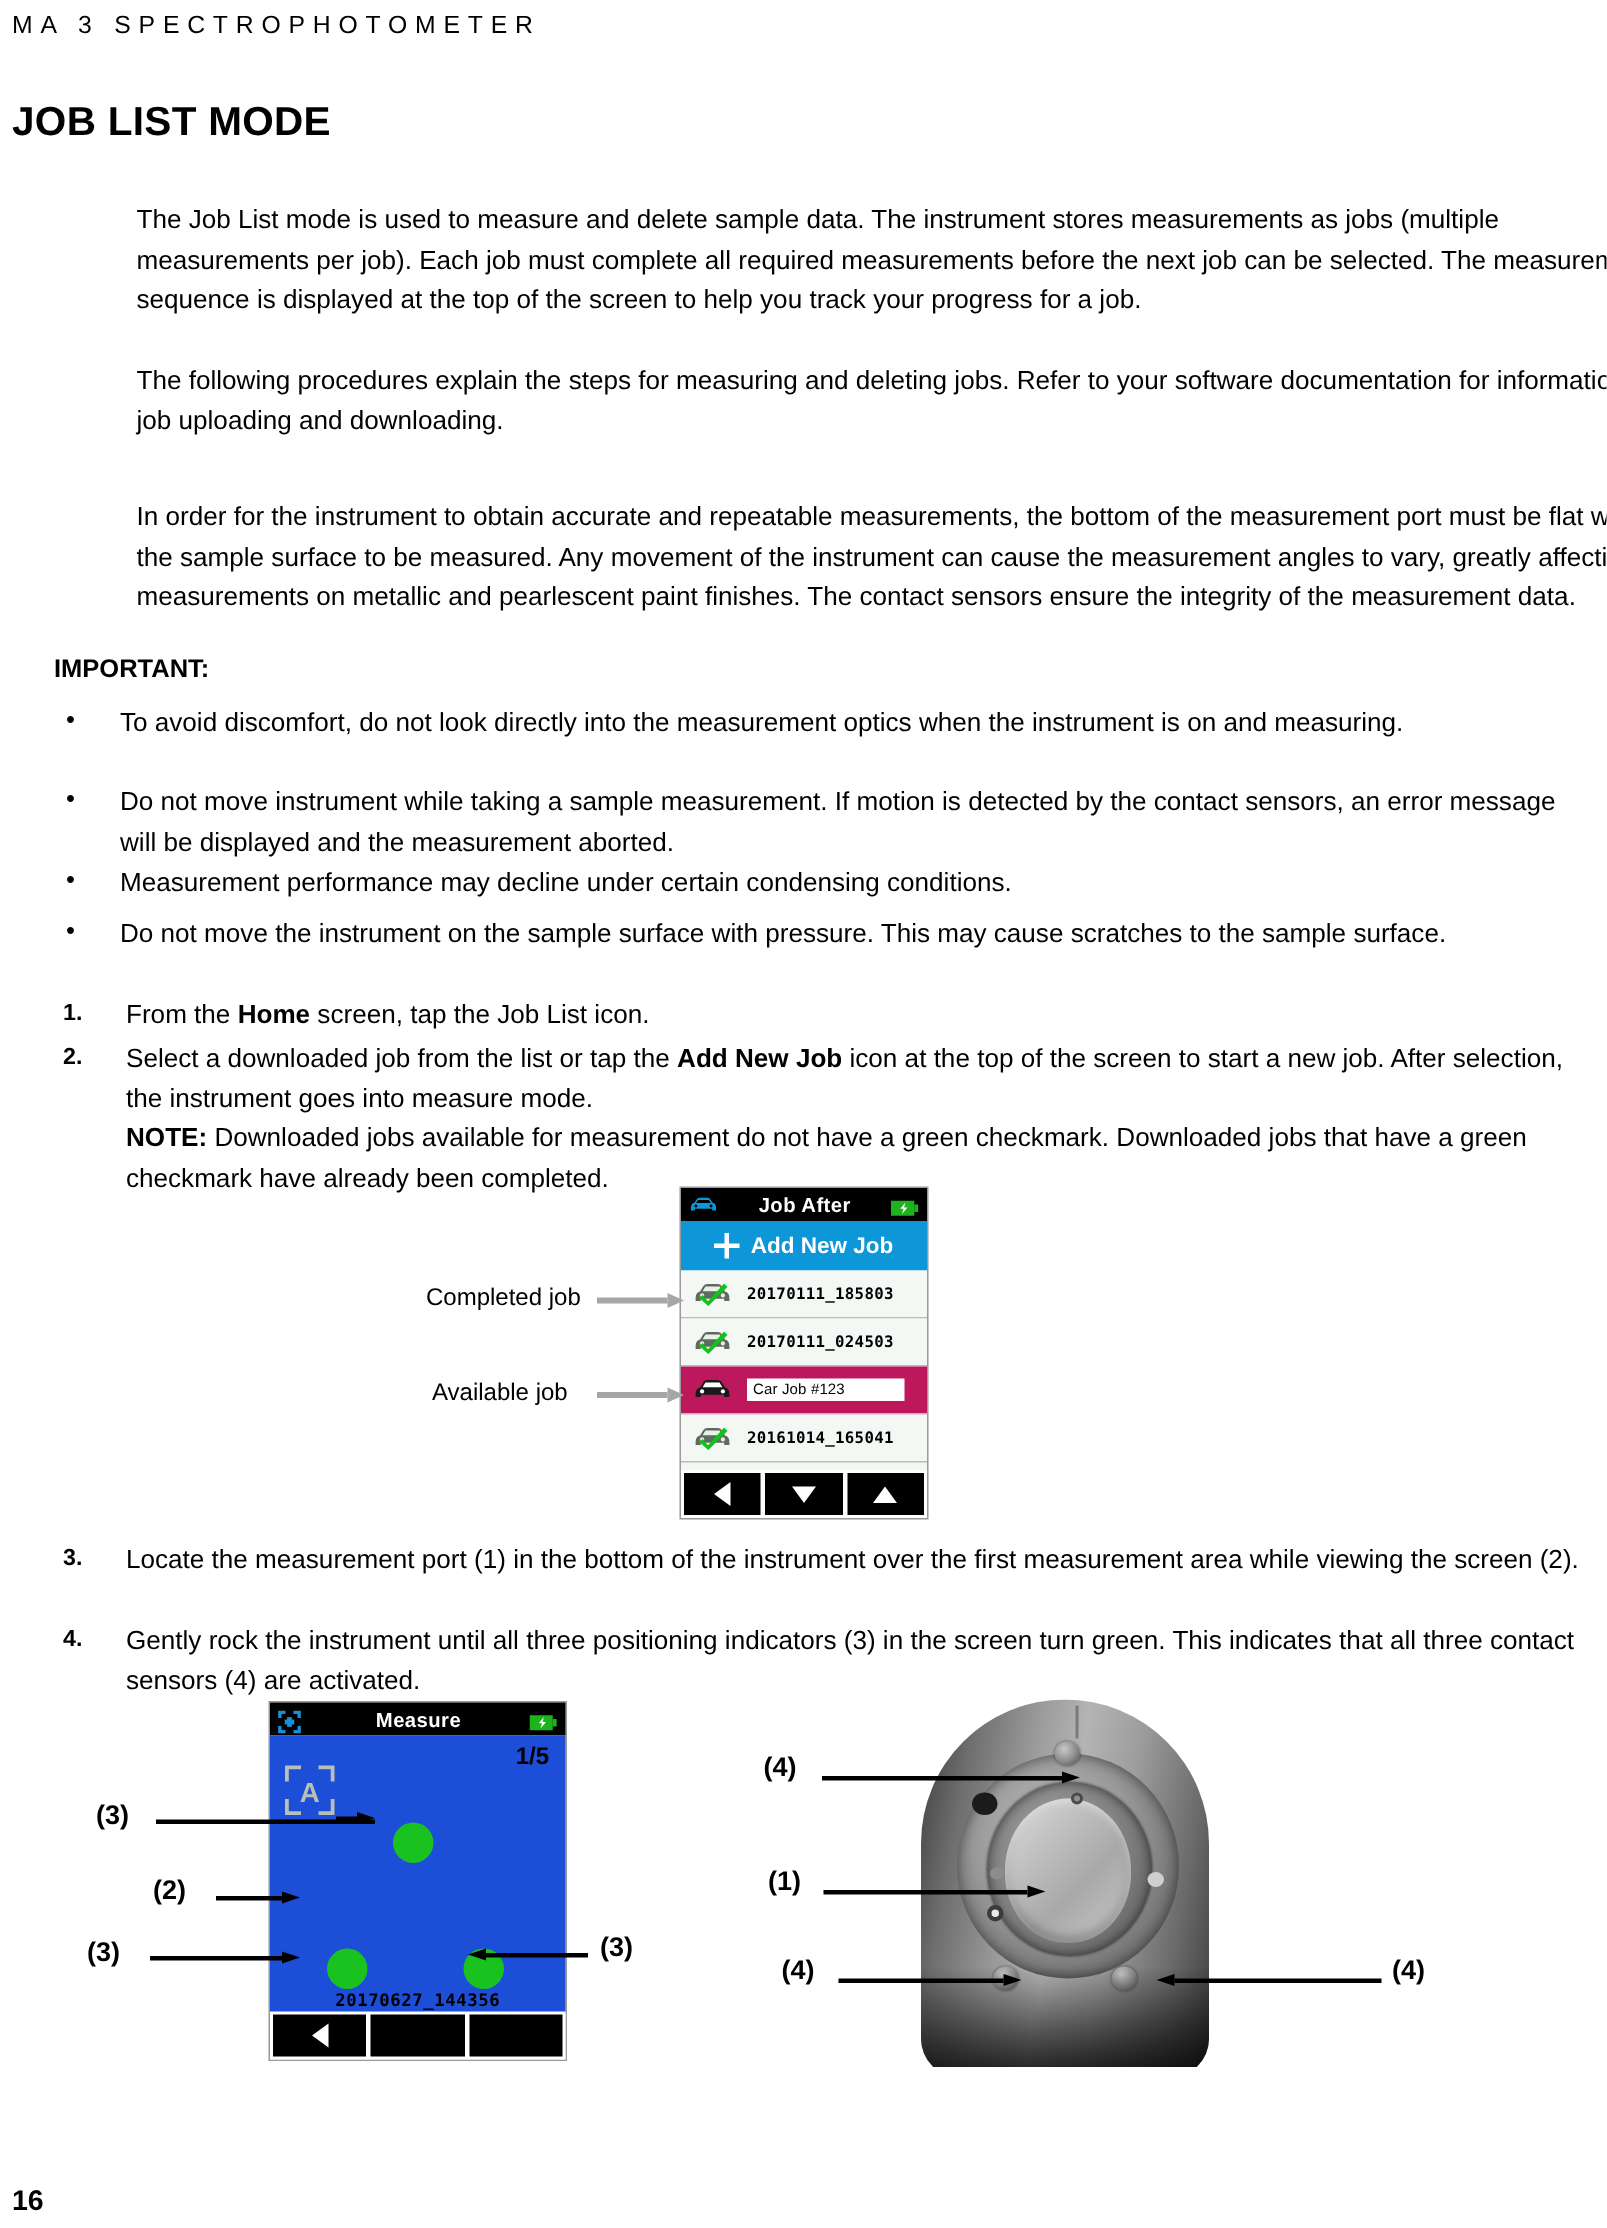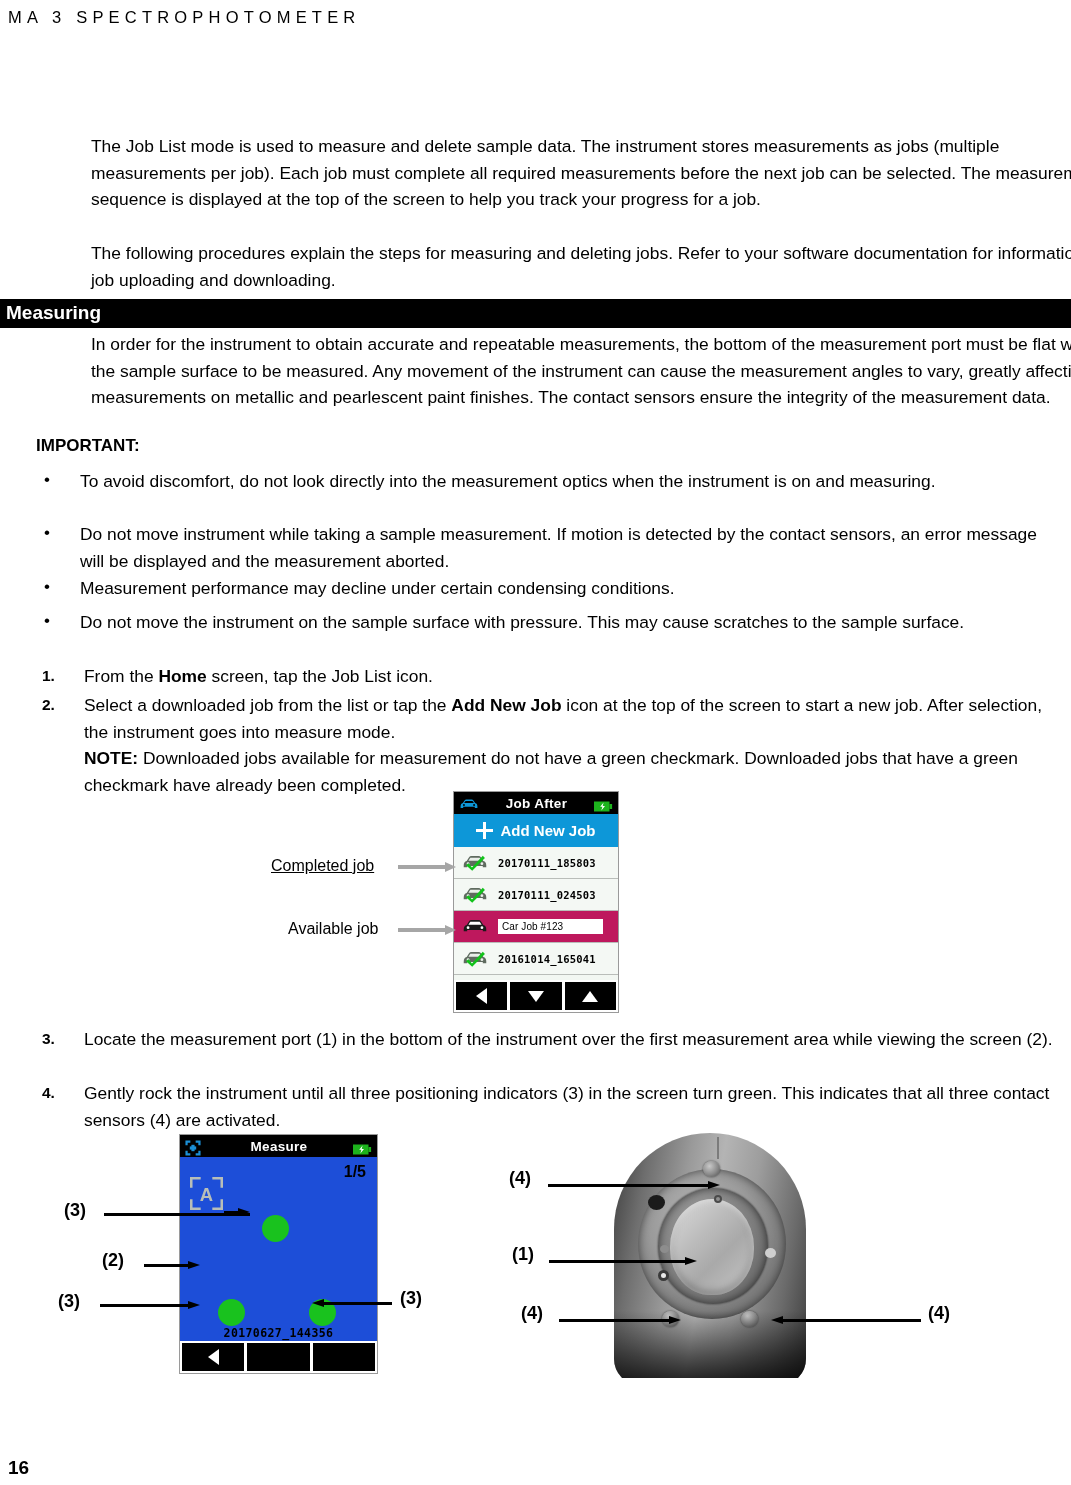--- a/index.html
+++ b/index.html
@@ -323,25 +323,25 @@
     font-weight: bold;
   }
 </style>
 </head>
 <body>
 
 <div class="page">
 
   <div class="running-head">MA 3   SPECTROPHOTOMETER</div>
 
+  <div class="chapter-title">JOB LIST MODE</div>
 
   <div class="body-p indent1" style="top:133px;">The Job List mode is used to measure and delete sample data. The instrument stores measurements as jobs (multiple measurements per job). Each job must complete all required measurements before the next job can be selected. The measurement sequence is displayed at the top of the screen to help you track your progress for a job.</div>
   <div class="body-p indent1" style="top:240px;">The following procedures explain the steps for measuring and deleting jobs. Refer to your software documentation for information on job uploading and downloading.</div>
 
-  <div class="section-bar" style="top:299px;">Measuring</div>
 
   <div class="body-p indent1" style="top:331px;">In order for the instrument to obtain accurate and repeatable measurements, the bottom of the measurement port must be flat with the sample surface to be measured. Any movement of the instrument can cause the measurement angles to vary, greatly affecting measurements on metallic and pearlescent paint finishes. The contact sensors ensure the integrity of the measurement data.</div>
 
   <div class="important-label" style="top:436px;">IMPORTANT:</div>
 
   <div class="bullet-row" style="top:468px;">To avoid discomfort, do not look directly into the measurement optics when the instrument is on and measuring.</div>
   <div class="bullet-row" style="top:521px;">Do not move instrument while taking a sample measurement. If motion is detected by the contact sensors, an error message will be displayed and the measurement aborted.</div>
   <div class="bullet-row" style="top:575px;">Measurement performance may decline under certain condensing conditions.</div>
   <div class="bullet-row" style="top:609px;">Do not move the instrument on the sample surface with pressure. This may cause scratches to the sample surface.</div>
 
@@ -438,21 +438,21 @@
         </div>
       <div class="dev-navbtn">
           <span class="tri tri-down"></span>
         </div>
       <div class="dev-navbtn">
           <span class="tri tri-up"></span>
         </div>
     </div>
   </div>
 
-  <div class="callout-label" style="left:271px; top:857px;text-decoration:underline;">Completed job</div>
+  <div class="callout-label" style="left:284px; top:857px;">Completed job</div>
   <div class="gray-arrow" style="left:398px; top:862px; width:58px;">
     <span class="shaft" style="width:47px;"></span>
       <span class="head" style="left:47px;"></span>
   </div>
 
   <div class="callout-label" style="left:288px; top:920px;">Available job</div>
   <div class="gray-arrow" style="left:398px; top:925px; width:58px;">
     <span class="shaft" style="width:47px;"></span>
       <span class="head" style="left:47px;"></span>
   </div>

